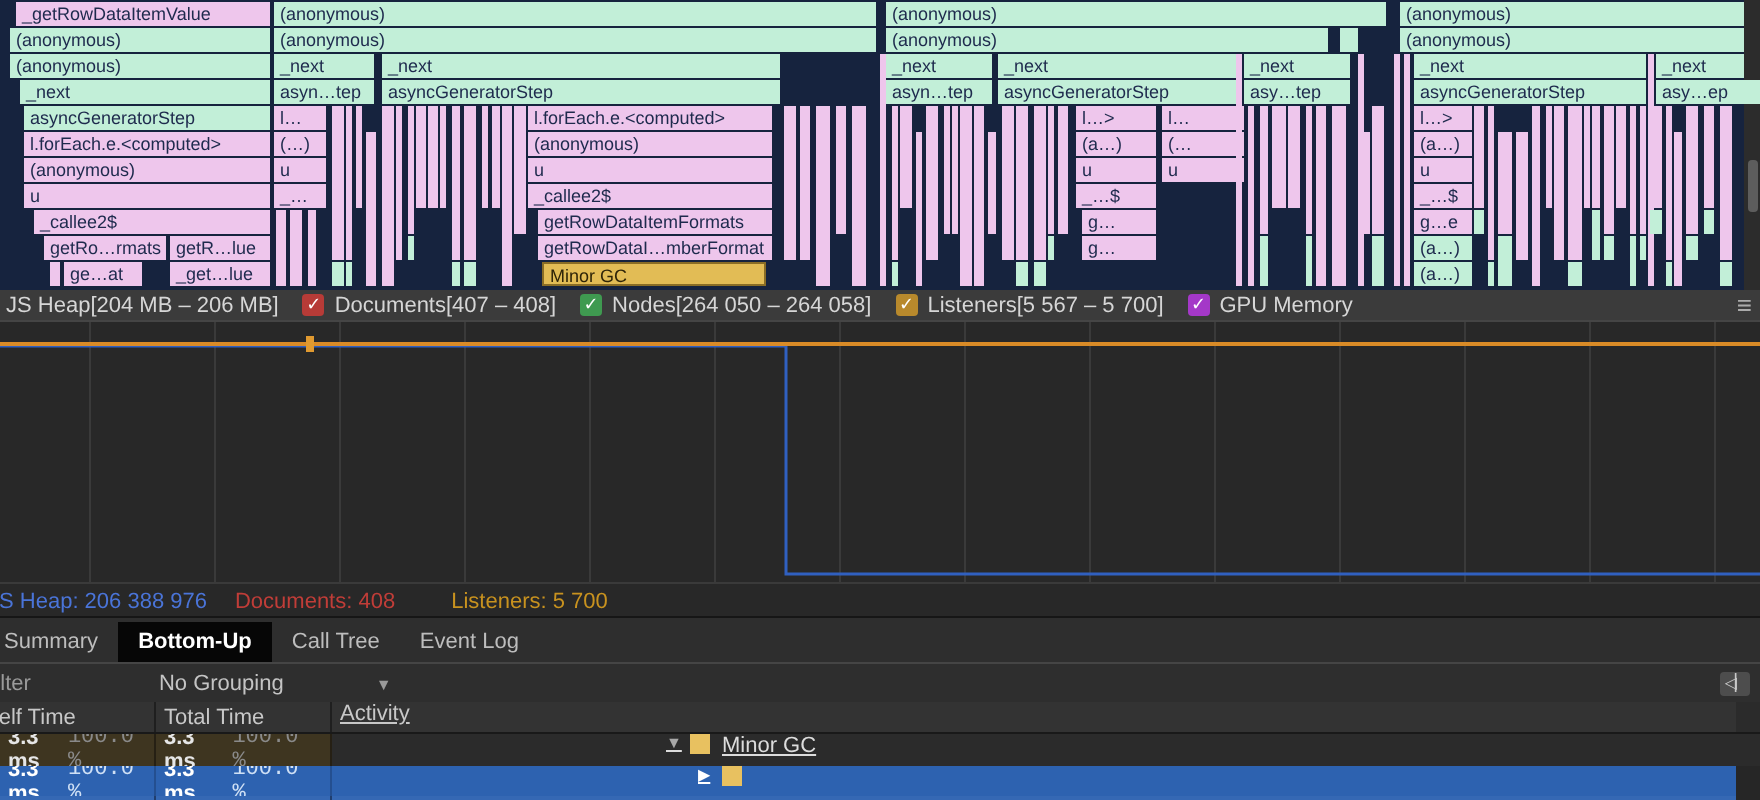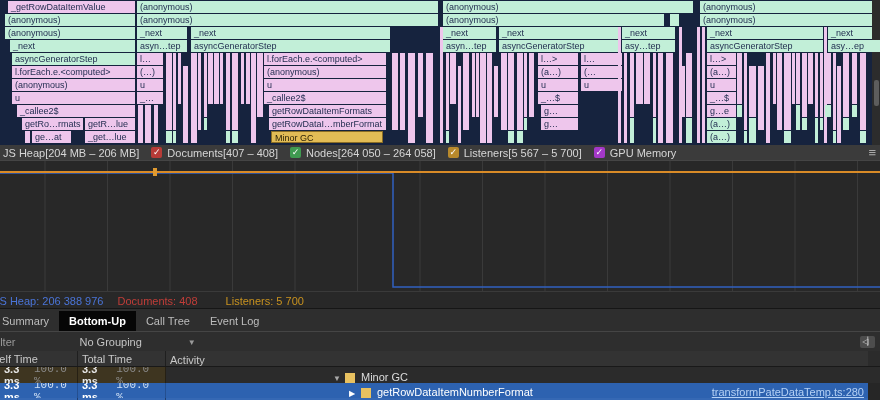--- a/index.html
+++ b/index.html
@@ -47,21 +47,21 @@
                   color:#c9c9c9;font-size:8px;line-height:12px;text-align:center;letter-spacing:-1px;}
 
   
   #grid{position:absolute;left:0;top:351px;width:880px;height:49px;font-size:11px;overflow:hidden;}
   .grow{display:flex;height:15px;align-items:center;}
   #grid-header{background:#333;color:#c8c8c8;border-bottom:1px solid #191919;height:15px;}
   .col-self{width:78px;flex:0 0 78px;box-sizing:border-box;padding:0 4px;border-right:1px solid #1f1f1f;
             height:100%;display:flex;align-items:center;overflow:hidden;}
   .col-total{width:88px;flex:0 0 88px;box-sizing:border-box;padding:0 4px;border-right:1px solid #1f1f1f;
              height:100%;display:flex;align-items:center;overflow:hidden;}
-  .col-act{flex:1 1 auto;box-sizing:border-box;padding:0 4px;height:100%;display:flex;align-items:flex-end;overflow:hidden;}
+  .col-act{flex:1 1 auto;box-sizing:border-box;padding:0 4px;height:100%;display:flex;align-items:flex-start;overflow:hidden;text-decoration:underline;}
   .col-gutter{width:12px;flex:0 0 12px;height:100%;background:#2b2b2b;}
   .num{justify-content:flex-end;}
   .ms{font-weight:bold;color:#e6e6e6;}
   .pct{color:#8a8a8a;margin-left:1px;font-family:Liberation Mono, monospace;}
   #row-minorgc{height:16px;background:#2b2b2b;color:#dcdcdc;}
   #row-minorgc .col-self,#row-minorgc .col-total{background:#3e3520;border-right-color:#262014;}
   #row-selected{height:15px;background:#2d62b0;color:#fff;}
   #row-selected .col-self,#row-selected .col-total{border-right-color:#244f90;}
   #row-selected .ms{color:#fff;}
   #row-selected .pct{color:#cfe0f5;}
@@ -348,22 +348,20 @@
         <span class="ms">3.3 ms</span>
         <span class="pct">100.0 %</span>
       </div>
       <div class="col-total num">
         <span class="ms">3.3 ms</span>
         <span class="pct">100.0 %</span>
       </div>
       <div class="col-act indent2">
         <span class="disc">▶</span>
         <span class="swatch" style="background: rgb(232, 193, 96);"></span>
-        <span>getRowDataItemNumberFormat</span>
-        <a class="srclink" href="#" style="color: rgb(181, 209, 245);">transformPateDataTemp.ts:280</a>
       </div>
       <div class="col-gutter"></div>
     </div>
 
     <div class="grow" id="row-partial">
       <div class="col-self"></div>
         <div class="col-total"></div>
         <div class="col-act"></div>
       <div class="col-gutter"></div>
     </div>

